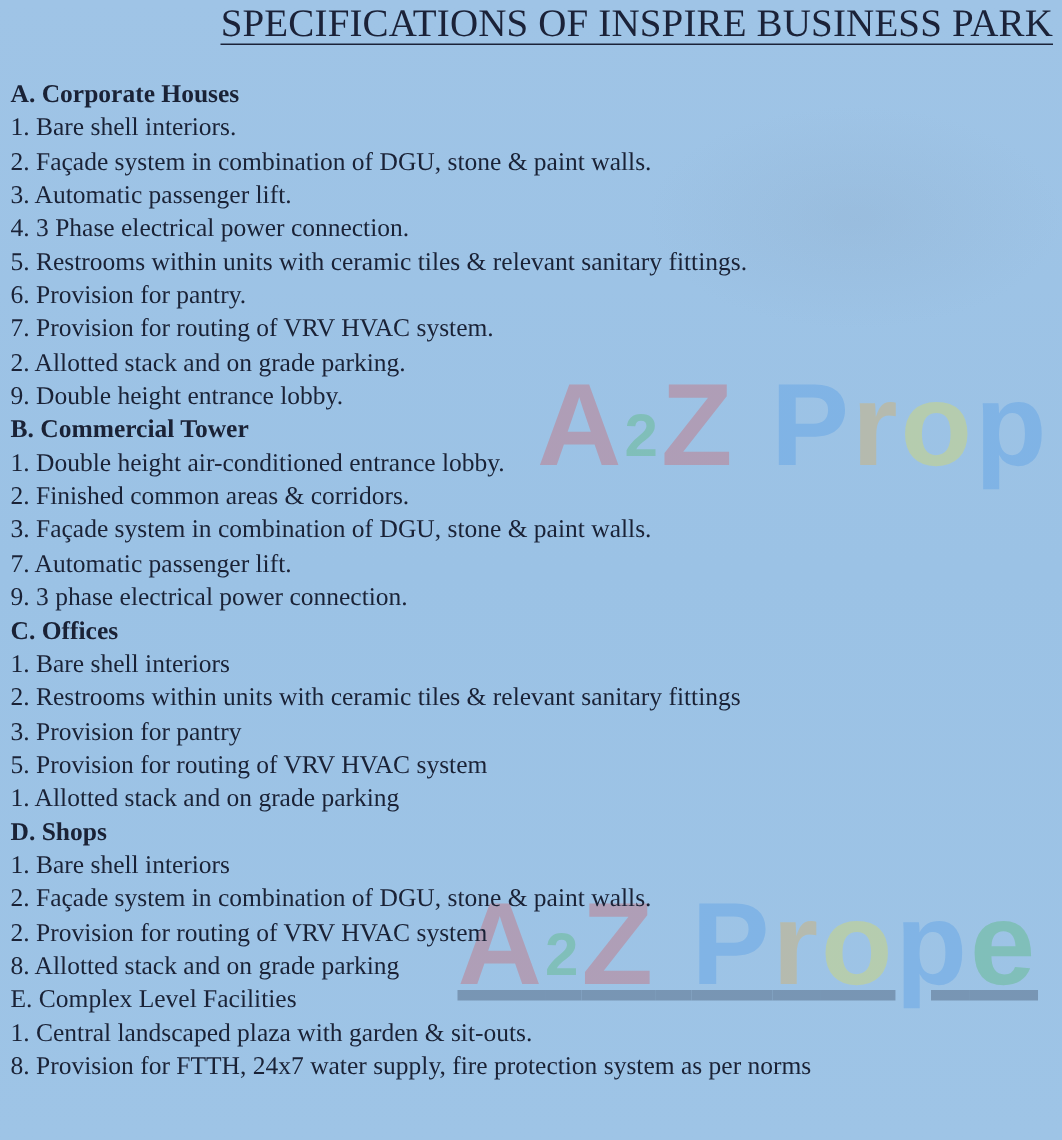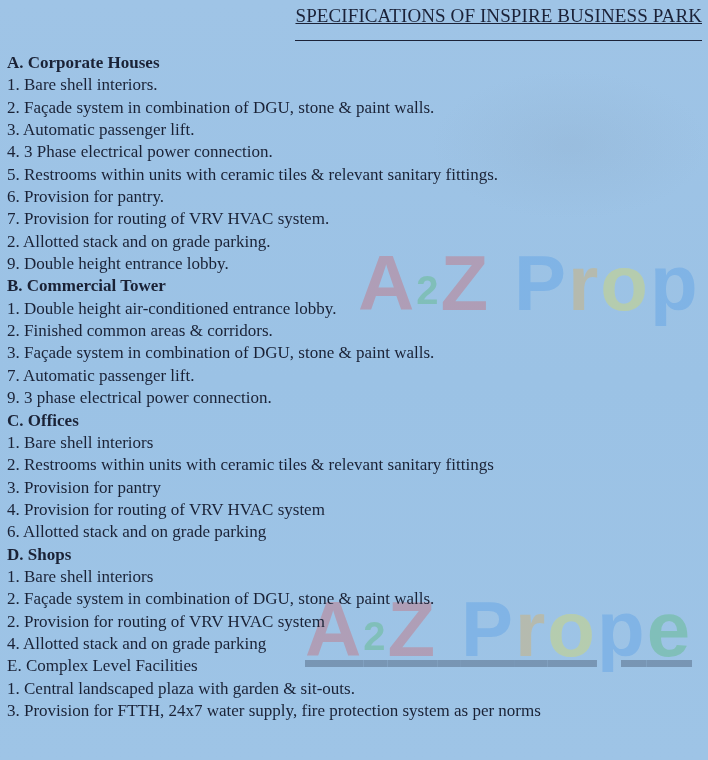--- a/index.html
+++ b/index.html
@@ -18,28 +18,27 @@
     .page {
       position: absolute;
       left: 0; top: 0;
       width: 708px; height: 760px;
       background: linear-gradient(180deg, #9fc4e6 0%, #9bc2e5 50%, #9ec4e6 100%);
     }
     .title {
       position: absolute;
       top: 4px;
       right: 6px;
-      font-size: 19px;
+      font-size: 26px;
       letter-spacing: 0.1px;
       line-height: 24px;
       color: #1b2238;
       border-bottom: 1.5px solid #1b2238;
-      padding-bottom: 12px;
+      padding-bottom: 1px;
       white-space: nowrap;
-      text-decoration: underline;
     }
     .content {
       position: absolute;
       left: 7px;
       top: 52px;
       width: 700px;
     }
     .line {
       font-size: 17px;
       line-height: 22.35px;
@@ -115,32 +114,32 @@
       <div class="line">3. Façade system in combination of DGU, stone &amp; paint walls.</div>
       <div class="line">7. Automatic passenger lift.</div>
       <div class="line">9. 3 phase electrical power connection.</div>
     </div>
 
     <div>
       <div class="line heading">C. Offices</div>
       <div class="line">1. Bare shell interiors</div>
       <div class="line">2. Restrooms within units with ceramic tiles &amp; relevant sanitary fittings</div>
       <div class="line">3. Provision for pantry</div>
-      <div class="line">4. Provision for routing of VRV HVAC system</div>
-      <div class="line">6. Allotted stack and on grade parking</div>
+      <div class="line">5. Provision for routing of VRV HVAC system</div>
+      <div class="line">1. Allotted stack and on grade parking</div>
     </div>
 
     <div>
       <div class="line heading">D. Shops</div>
       <div class="line">1. Bare shell interiors</div>
       <div class="line">2. Façade system in combination of DGU, stone &amp; paint walls.</div>
       <div class="line">2. Provision for routing of VRV HVAC system</div>
-      <div class="line">4. Allotted stack and on grade parking</div>
+      <div class="line">8. Allotted stack and on grade parking</div>
     </div>
 
     <div>
       <div class="line">E. Complex Level Facilities</div>
       <div class="line">1. Central landscaped plaza with garden &amp; sit-outs.</div>
-      <div class="line">3. Provision for FTTH, 24x7 water supply, fire protection system as per norms</div>
+      <div class="line">8. Provision for FTTH, 24x7 water supply, fire protection system as per norms</div>
     </div>
 
   </div>
 </div>
 
 </body></html>

